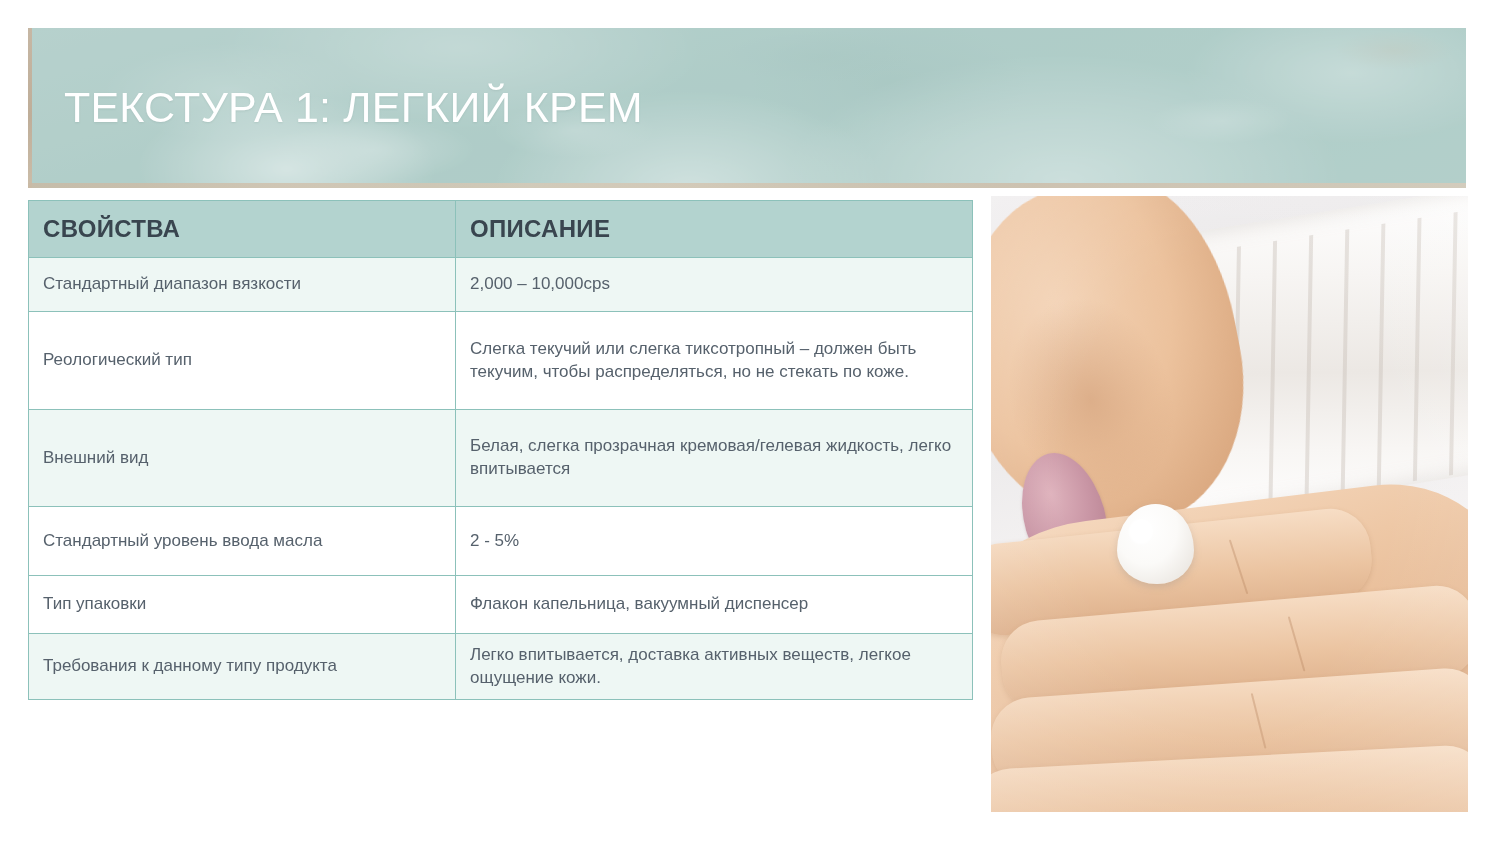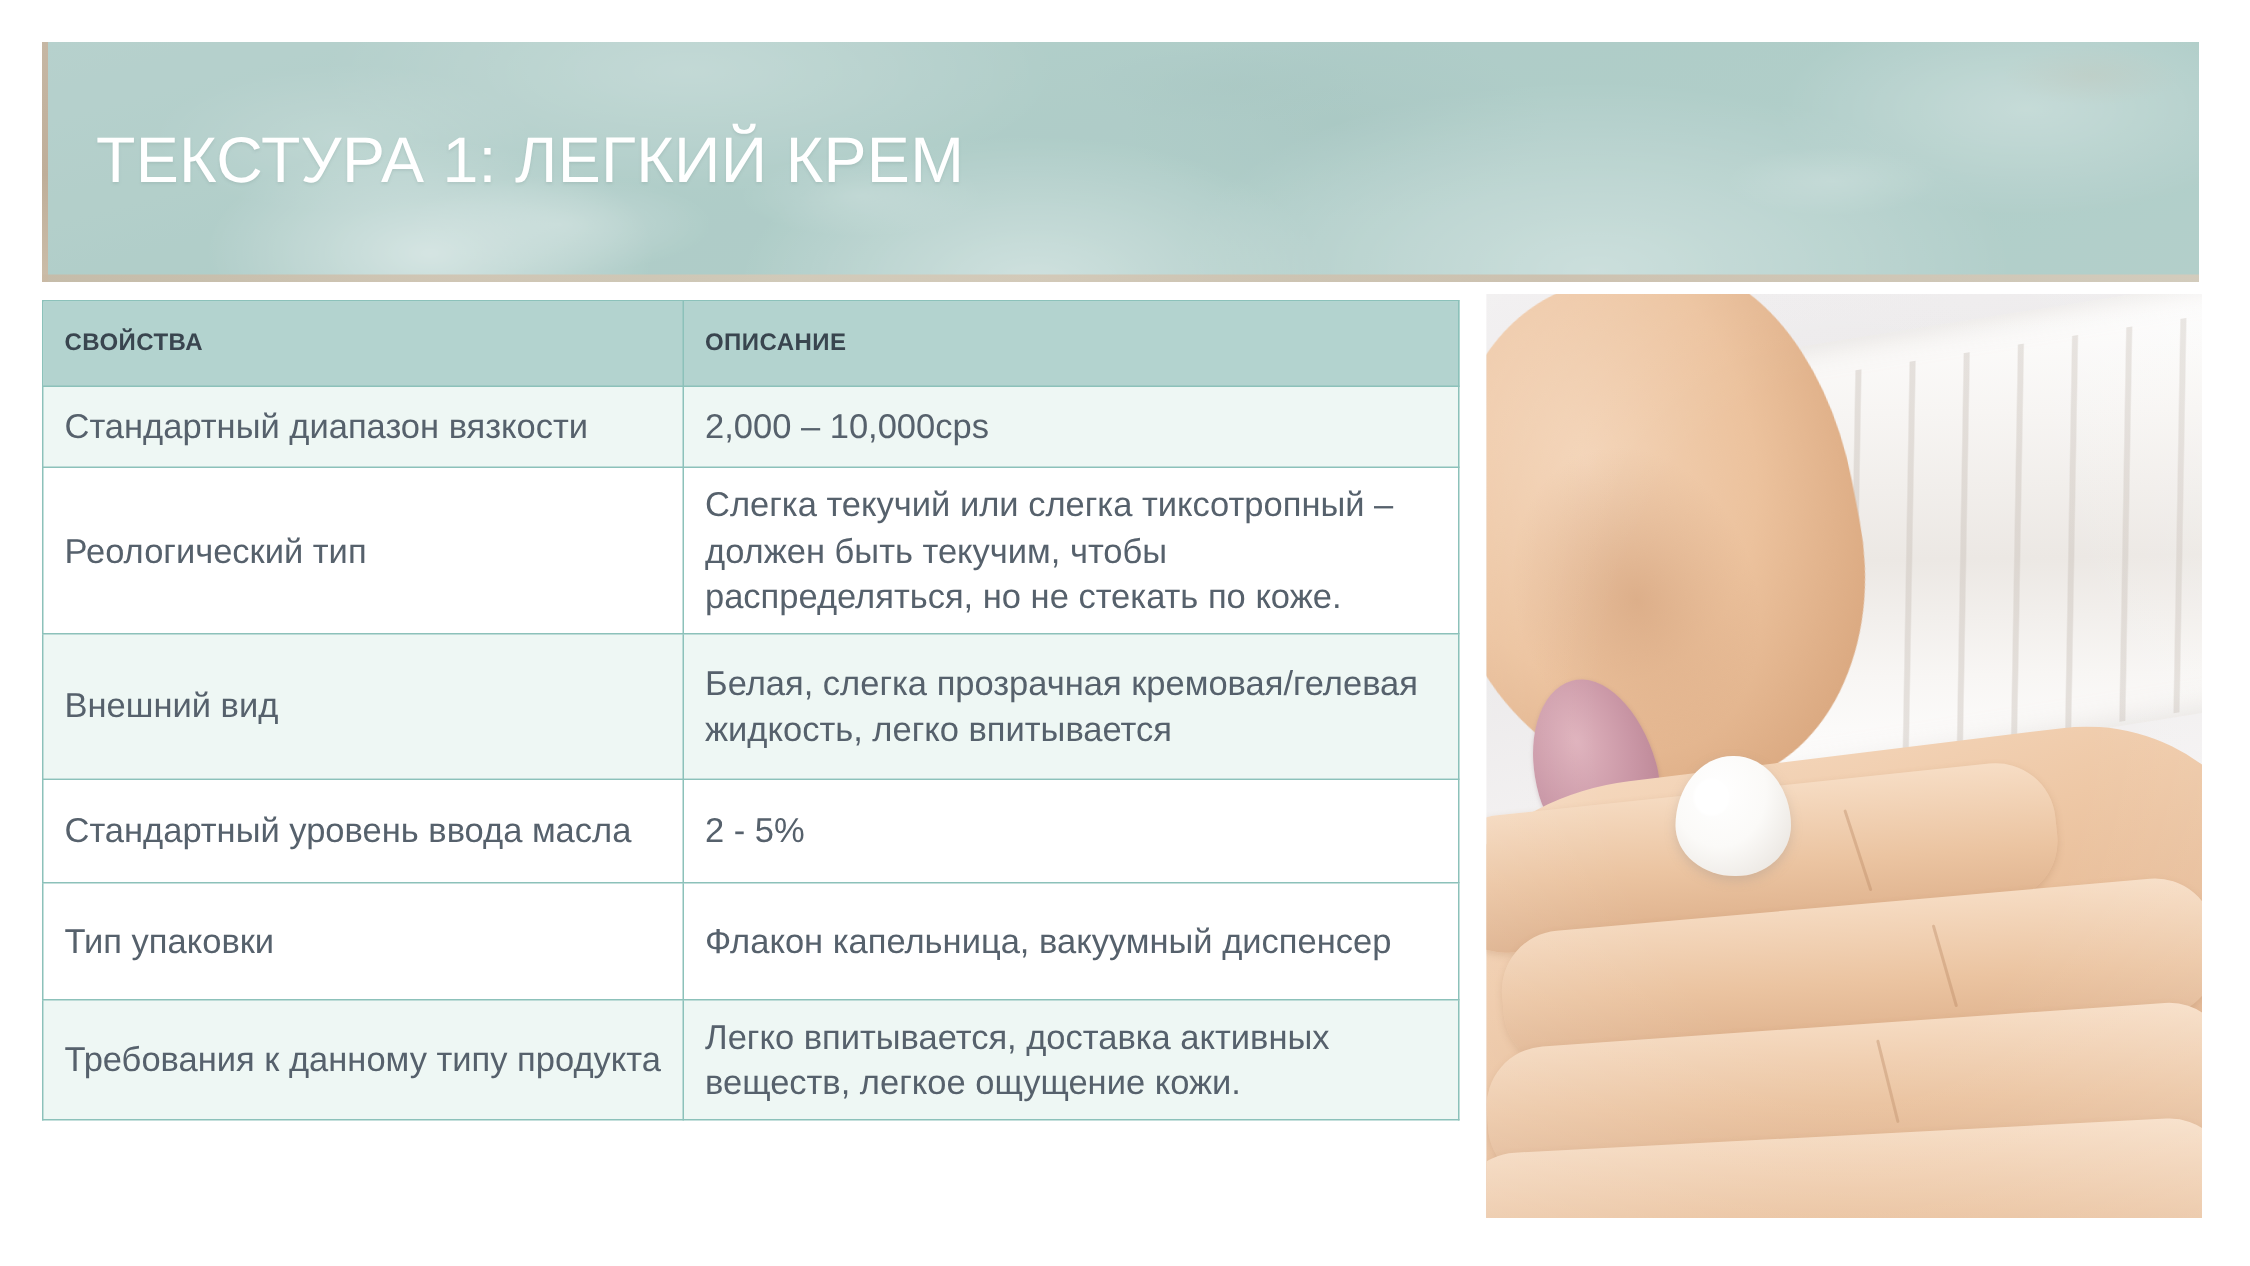--- a/index.html
+++ b/index.html
@@ -105,50 +105,50 @@
     width: 944px;
     border-collapse: collapse;
     table-layout: fixed;
   }
 
   .table td, .table th {
     border: 1px solid #8cc1ba;
     text-align: left;
     vertical-align: middle;
     padding: 9px 14px;
-    font-size: 23px;
+    font-size: 17px;
     line-height: 1.33;
     color: #56616c;
     font-weight: 400;
   }
 
   .table col.c-prop { width: 427px; }
   .table col.c-desc { width: 517px; }
 
   .table thead th {
     background: #b3d3cf;
     color: #39454f;
     font-weight: 700;
-    font-size: 16px;
+    font-size: 24px;
     letter-spacing: .3px;
     height: 57px;
     padding-top: 10px;
     padding-bottom: 10px;
   }
 
   .table tbody tr.alt td { background: #eef7f4; }
   .table tbody tr.plain td { background: #ffffff; }
 
   
   .h-r1 { height: 54px; }
   .h-r2 { height: 98px; }
   .h-r3 { height: 97px; }
   .h-r4 { height: 69px; }
   .h-r5 { height: 54px; }
-  .h-r6 { height: 78px; }
+  .h-r6 { height: 58px; }
   .h-r7 { height: 66px; }
 
   .reg { font-size: .72em; vertical-align: super; line-height: 0; }
 
   
   .photo {
     position: absolute;
     left: 991px;
     top: 196px;
     width: 477px;

